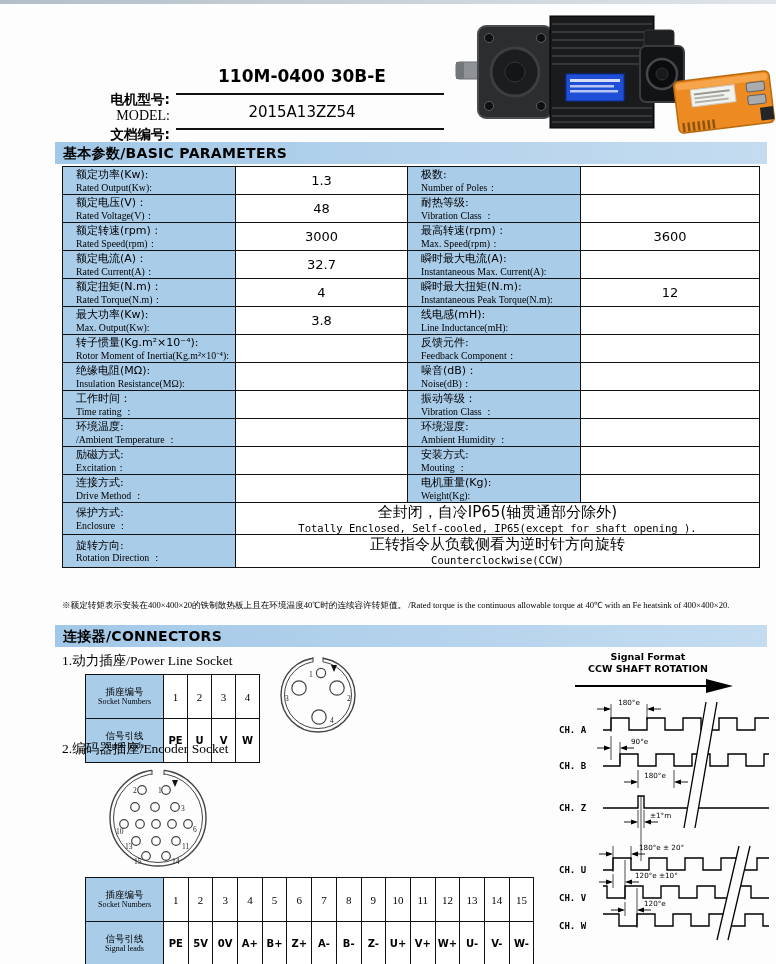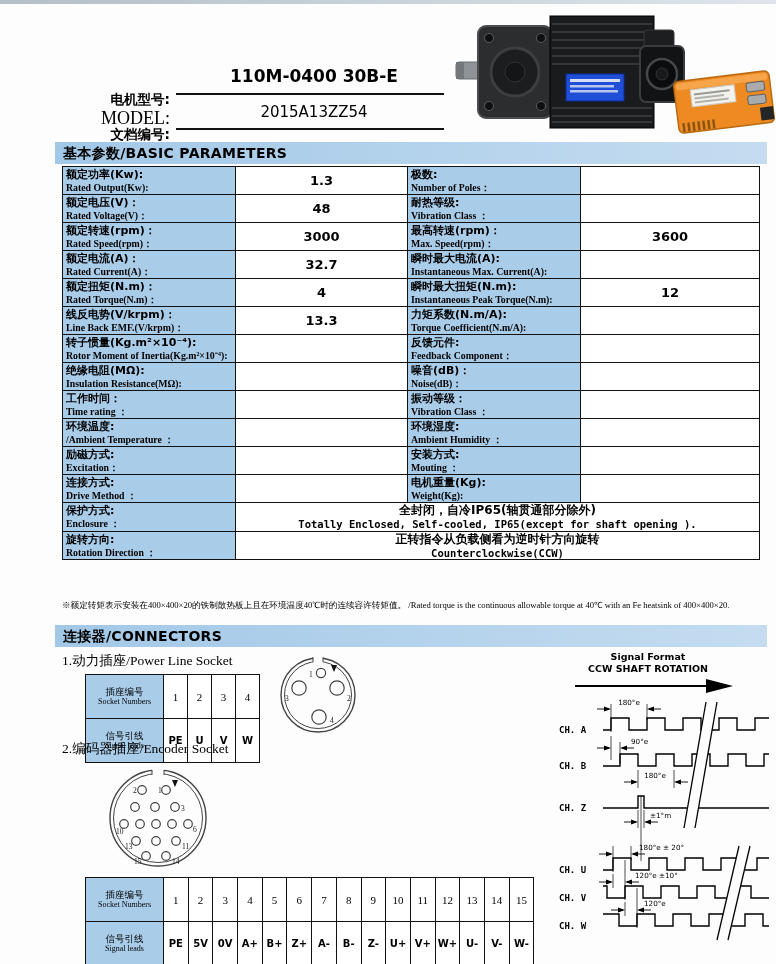--- a/index.html
+++ b/index.html
@@ -1,34 +1,34 @@
 <!DOCTYPE html>
 <html><head>
 <meta charset="utf-8">
 <style>
   html,body{margin:0;padding:0;background:#fff;}
   .page{position:relative;width:776px;height:964px;background:#fdfdfd;font-family:"DejaVu Sans",sans-serif;overflow:hidden;color:#000;}
   .topbar{position:absolute;top:0;left:0;right:0;height:4px;background:linear-gradient(90deg,#b2bfc9,#dfe5ea);}
   
   .hlab{position:absolute;left:58px;width:112px;text-align:right;margin-top:28px;}
   .hlab .zh{font-size:13.5px;font-weight:bold;line-height:1.25;}
-  .hlab .en{font-size:18px;font-family:"Liberation Serif",serif;line-height:1.2;}
-  .hval{position:absolute;left:180px;width:268px;text-align:center;}
+  .hlab .en{font-size:14px;font-family:"Liberation Serif",serif;line-height:1.2;}
+  .hval{position:absolute;left:168px;width:268px;text-align:center;}
   .uline{position:absolute;left:176px;width:268px;border-top:2px solid #111;}
   
   .secbar{position:absolute;left:55px;width:712px;height:22px;background:linear-gradient(90deg,#a2c8e7,#c5dcf0);font-weight:bold;font-size:14px;line-height:22px;padding-left:8px;box-sizing:border-box;letter-spacing:.3px;}
   
   table.params{position:absolute;left:62px;top:166px;width:697px;border-collapse:collapse;table-layout:fixed;}
-  table.params td{border:1.6px solid #111;height:28px;box-sizing:border-box;vertical-align:middle;padding:0 3px;overflow:hidden;font-weight:bold;}
+  table.params td{border:1.6px solid #111;height:28px;box-sizing:border-box;vertical-align:middle;padding:0 13px;overflow:hidden;}
   td.lbl{background:#a9cce9;}
   td.lbl .zh{font-size:11px;line-height:1.25;white-space:nowrap;}
   td.lbl .en{font-size:9.8px;font-family:"Liberation Serif",serif;line-height:1.15;white-space:nowrap;}
   td.val{text-align:center;font-size:13px;background:#fff;}
   td.wide{text-align:center;background:#fff;}
-  td.wide .wzh{font-size:12px;line-height:1.25;}
+  td.wide .wzh{font-size:15px;line-height:1.25;}
   td.wide .wen{font-size:10.5px;font-family:"DejaVu Sans Mono",monospace;line-height:1.2;}
   .footnote{position:absolute;left:62px;top:599px;width:712px;font-size:8.6px;font-family:"Liberation Serif",serif;white-space:nowrap;}
   .subtitle{position:absolute;font-size:13.5px;font-family:"Liberation Serif",serif;}
   
   table.conn{position:absolute;border-collapse:collapse;}
   table.conn td{border:1.6px solid #111;text-align:center;box-sizing:border-box;background:#fff;}
   table.conn td.hdr{background:#a9cce9;width:78px;padding:11px 2px;}
   td.hdr .zh{font-size:9.5px;line-height:1.3;}
   td.hdr .en{font-size:8px;font-family:"Liberation Serif",serif;line-height:1.1;}
   table.power{left:85px;top:674px;}
@@ -188,27 +188,27 @@
           </td>
           <td class="val">4</td>
           <td class="lbl">
             <div class="zh">瞬时最大扭矩(N.m):</div>
             <div class="en">Instantaneous Peak Torque(N.m):</div>
           </td>
           <td class="val">12</td>
         </tr>
         <tr>
           <td class="lbl">
-            <div class="zh">线反电势(V/krpm)：</div>
-            <div class="en">Line Back EMF.(V/krpm)：</div>
-          </td>
-          <td class="val">13.3</td>
-          <td class="lbl">
-            <div class="zh">力矩系数(N.m/A):</div>
-            <div class="en">Torque Coefficient(N.m/A):</div>
+            <div class="zh">最大功率(Kw):</div>
+            <div class="en">Max. Output(Kw):</div>
+          </td>
+          <td class="val">3.8</td>
+          <td class="lbl">
+            <div class="zh">线电感(mH):</div>
+            <div class="en">Line Inductance(mH):</div>
           </td>
           <td class="val"></td>
         </tr>
         <tr>
           <td class="lbl">
             <div class="zh">转子惯量(Kg.m²×10⁻⁴):</div>
             <div class="en">Rotor Moment of Inertia(Kg.m²×10⁻⁴):</div>
           </td>
           <td class="val"></td>
           <td class="lbl">

